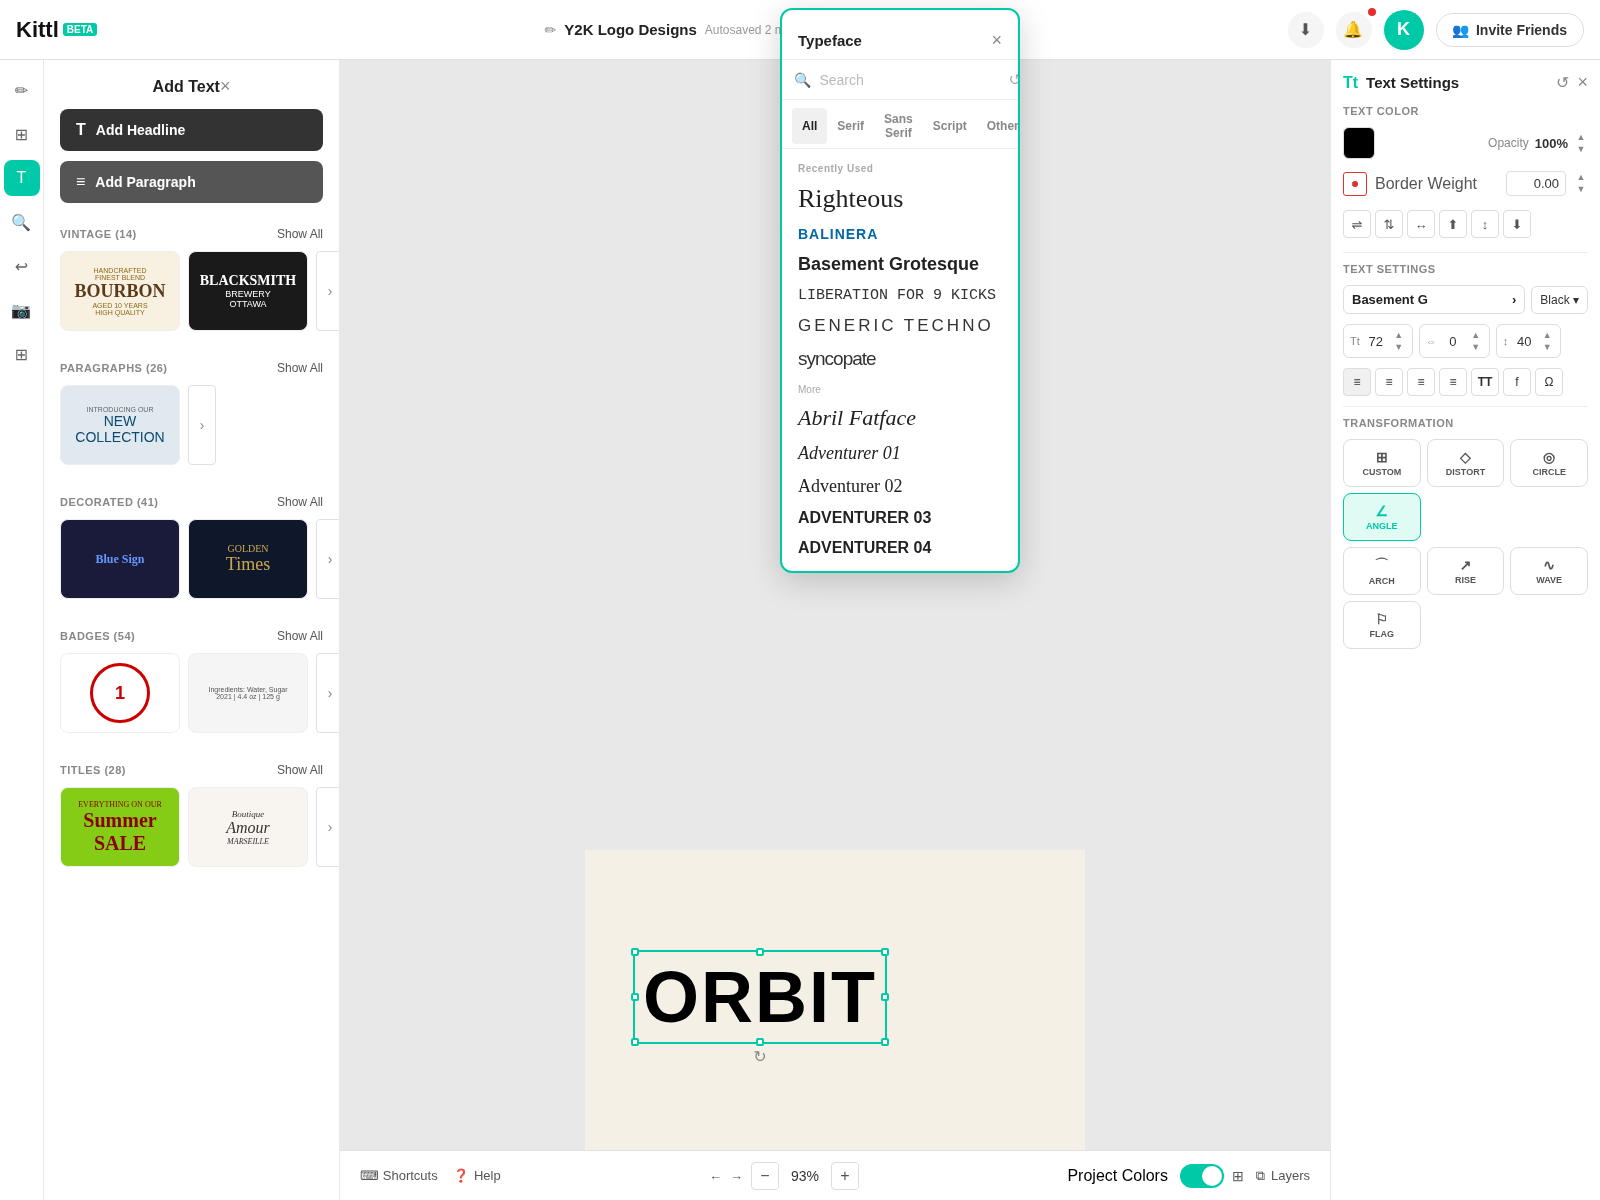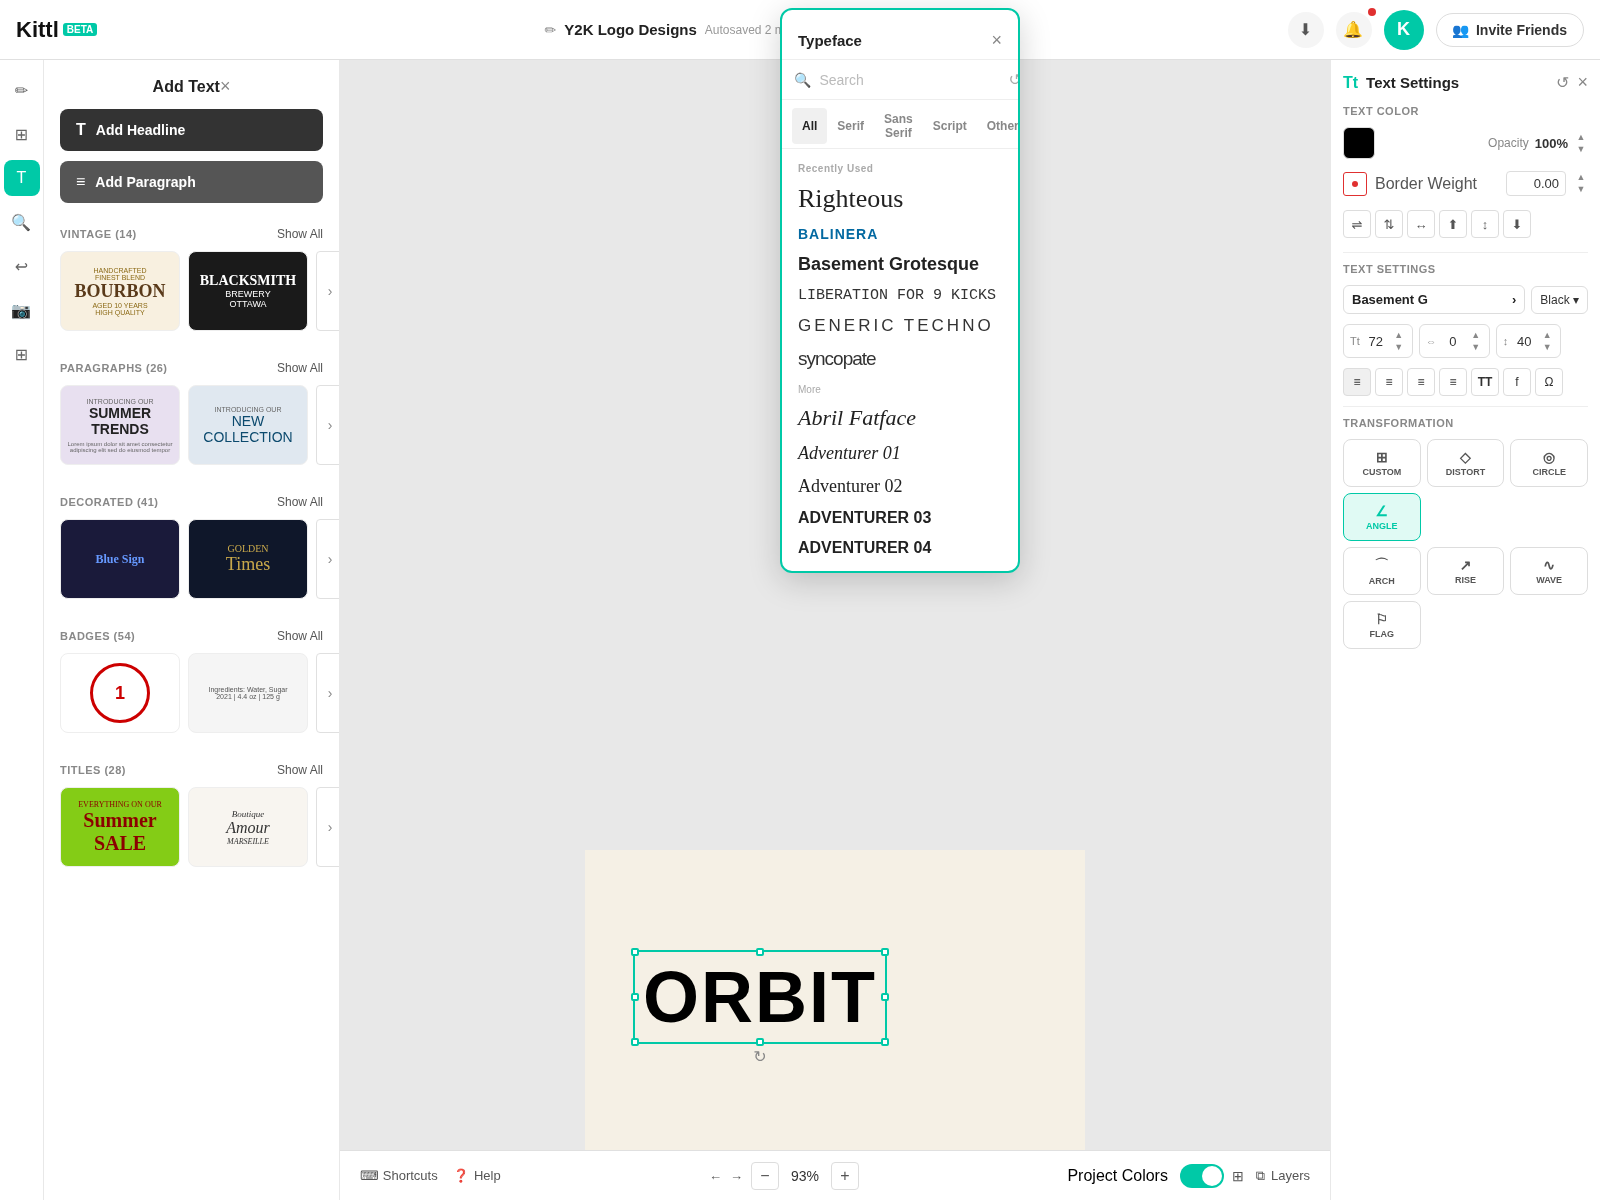--- a/index.html
+++ b/index.html
@@ -708,27 +708,20 @@
         </div>
       </div>
       <button class="chevron-btn">›</button>
     </div>
 
     <div class="section-header">
       <span class="section-title">PARAGRAPHS (26)</span>
       <button class="show-all">Show All</button>
     </div>
     <div class="template-grid">
-      <div class="template-card summer-trends">
-        <div>
-          <div style="font-size:7px;color:#666;">INTRODUCING OUR</div>
-          <div style="font-size:14px;font-weight:900;color:#222;">SUMMER TRENDS</div>
-          <div style="font-size:6px;color:#666;margin-top:4px;">Lorem ipsum dolor sit amet consectetur adipiscing elit sed do eiusmod tempor</div>
-        </div>
-      </div>
       <div class="template-card new-collection">
         <div>
           <div style="font-size:7px;color:#666;">INTRODUCING OUR</div>
           <div style="font-size:14px;font-weight:400;color:#0c4a6e;">NEW COLLECTION</div>
         </div>
       </div>
       <button class="chevron-btn">›</button>
     </div>
 
     <div class="section-header">

